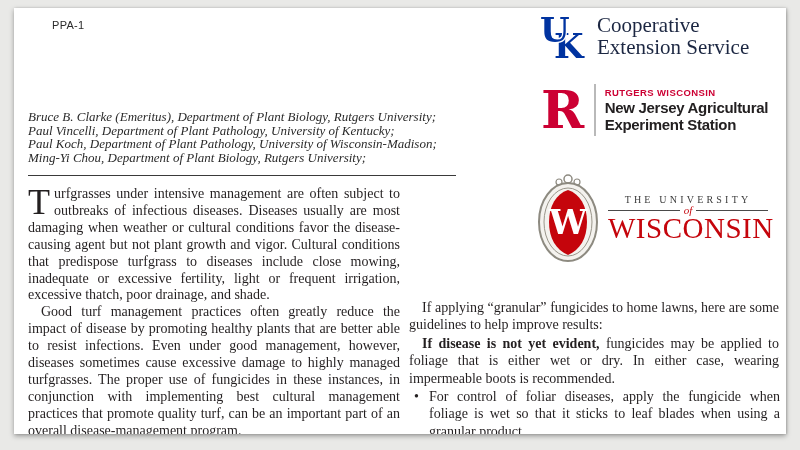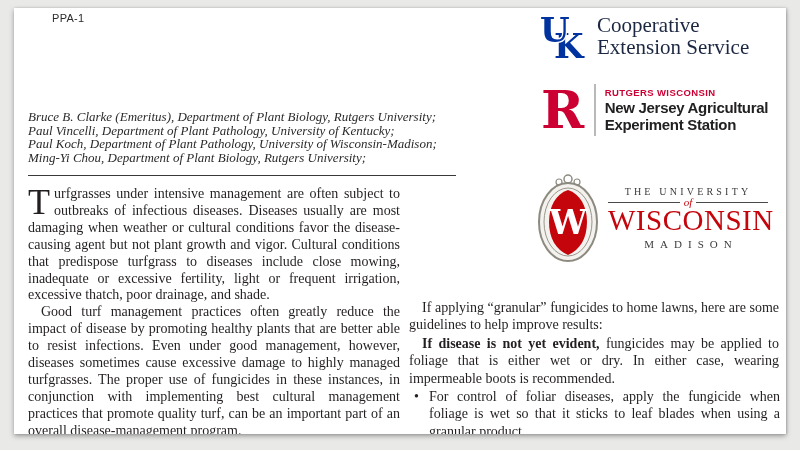--- a/index.html
+++ b/index.html
@@ -11,21 +11,21 @@
   }
   .page {
     position: absolute;
     left: 14px; top: 8px;
     width: 772px; height: 426px;
     background: #ffffff;
     box-shadow: 0 2px 5px rgba(0,0,0,0.35), 1px 0 2px rgba(0,0,0,0.15);
     overflow: hidden;
   }
   .doc-code {
-    position: absolute; left: 14px; top: 4px;
+    position: absolute; left: 14px; top: 11px;
     font-family: "Liberation Sans", sans-serif;
     font-size: 11px; color: #2b2b2b; letter-spacing: 0.3px; padding-left: 24px;
   }
   .title {
     position: absolute; left: 12px; top: 16px;
     font-family: "Liberation Sans", sans-serif;
     font-weight: bold;
     font-size: 35px; line-height: 37px;
     letter-spacing: -0.8px;
     color: #231f20;
@@ -208,21 +208,20 @@
       <text x="33" y="62" text-anchor="middle" font-family="'DejaVu Serif', serif" font-weight="bold" font-size="34" fill="#ffffff">W</text>
     </svg>
     <div class="wisc-wordmark">
       <div class="wisc-univ">THE UNIVERSITY</div>
       <div class="wisc-of-row">
         <span class="rule"></span>
         <span class="of">of</span>
         <span class="rule"></span>
       </div>
       <div class="wisc-name">WISCONSIN</div>
-      <div class="wisc-madison">MADISON</div>
     </div>
   </div>
 
   <div class="col-left">
     <p><span class="dropcap">T</span><span>urfgrasses under intensive management are often subject to outbreaks of infectious diseases. Diseases usually are most damaging when weather or cultural conditions favor the disease-causing agent but not plant growth and vigor. Cultural conditions that predispose turfgrass to diseases include close mowing, inadequate or excessive fertility, light or frequent irrigation, excessive thatch, poor drainage, and shade.</span></p>
     <p class="indent">Good turf management practices often greatly reduce the impact of disease by promoting healthy plants that are better able to resist infections. Even under good management, however, diseases sometimes cause excessive damage to highly managed turfgrasses. The proper use of fungicides in these instances, in conjunction with implementing best cultural management practices that promote quality turf, can be an important part of an overall disease-management program.</p>
   </div>
 
   <div class="col-right">
     <p>If applying “granular” fungicides to home lawns, here are some guidelines to help improve results:</p>

